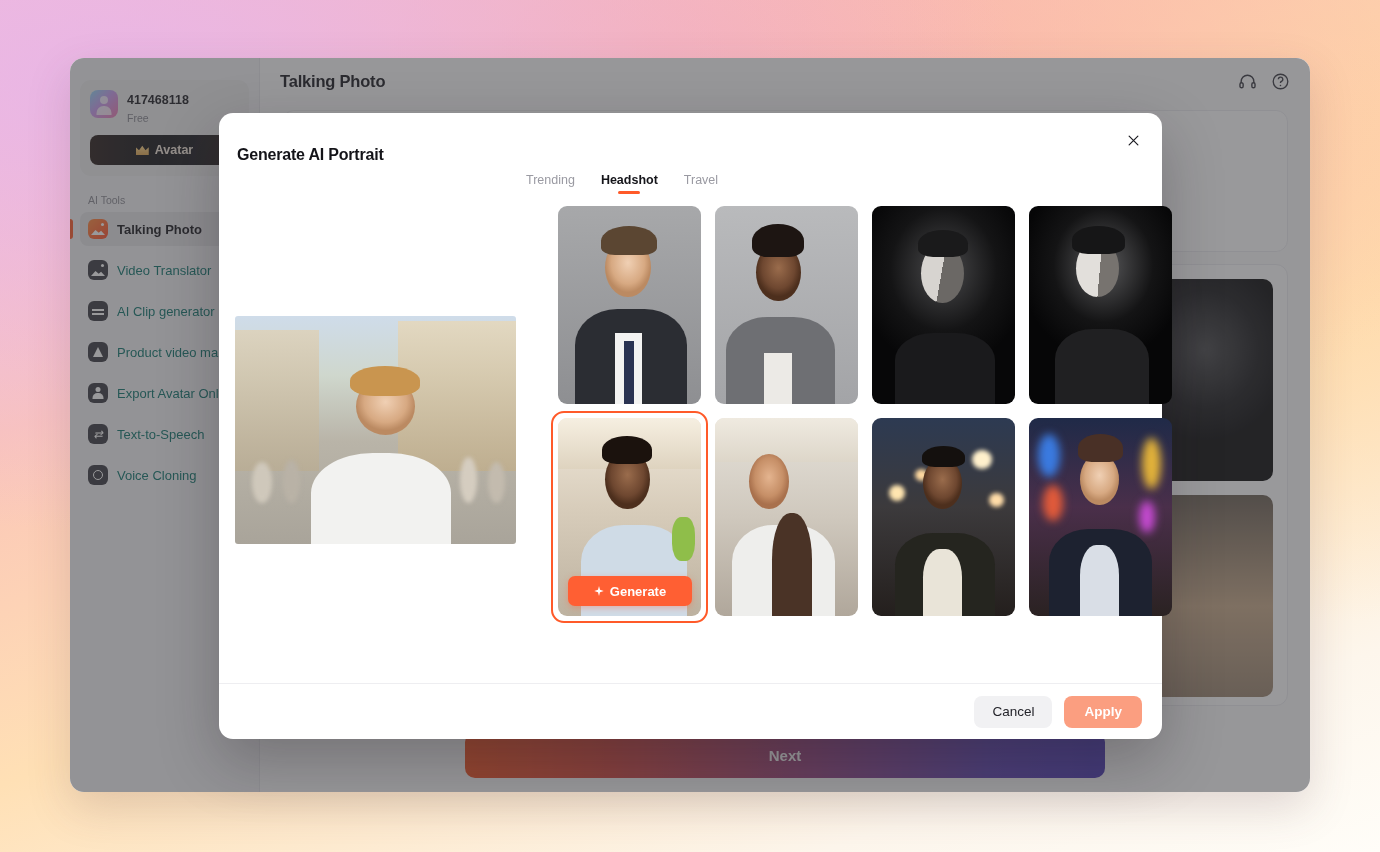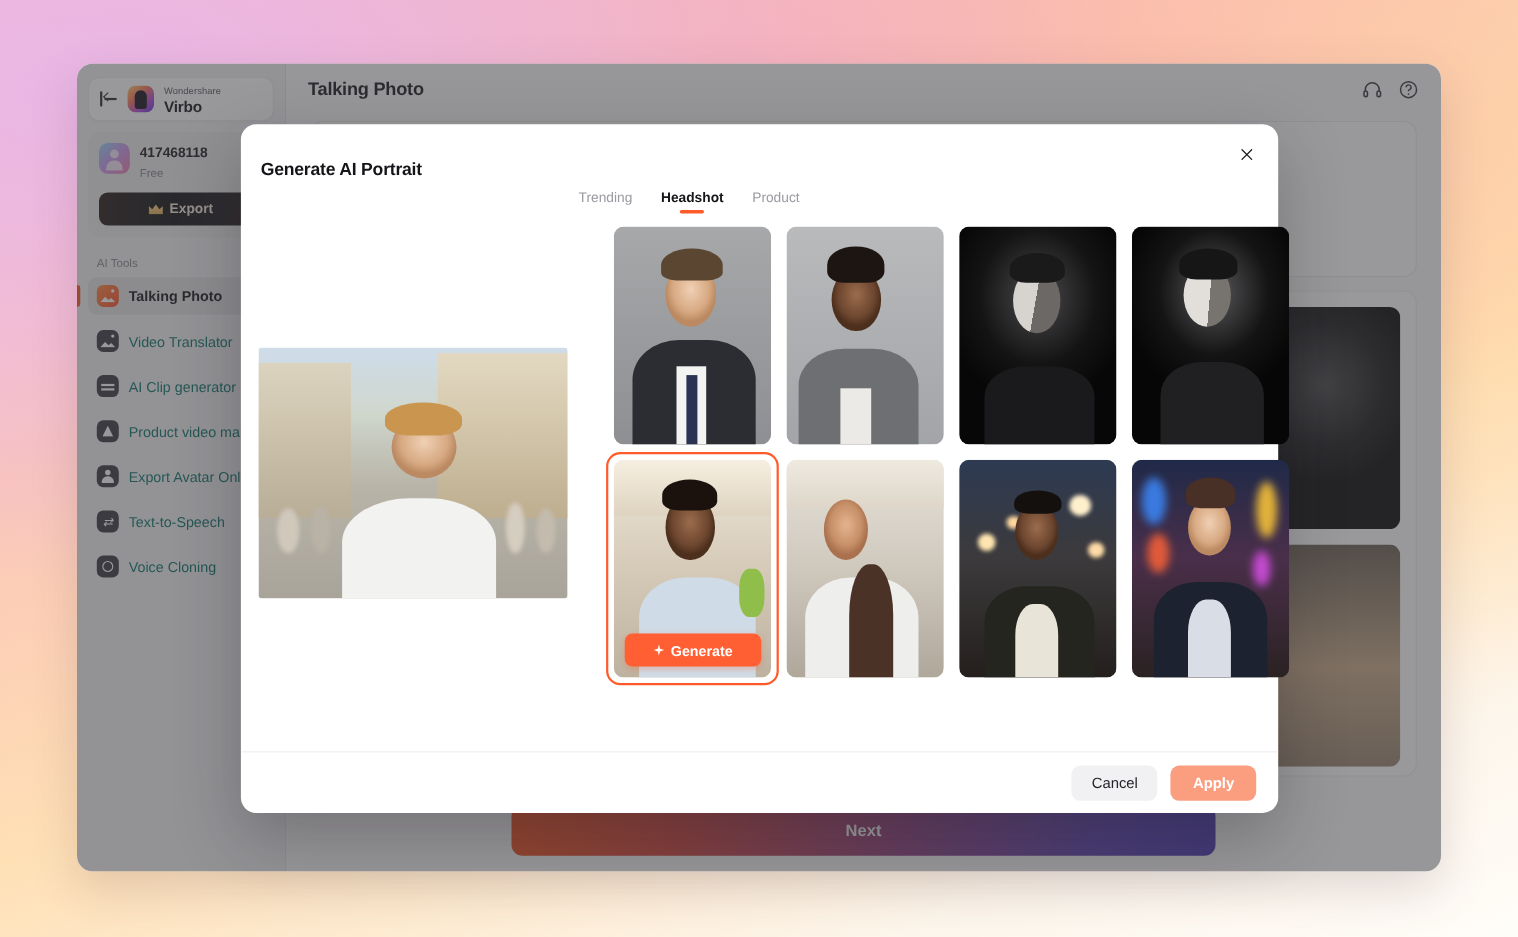--- a/index.html
+++ b/index.html
@@ -299,42 +299,32 @@
   .hair-d { background: #241b17; }
   .bokeh { position: absolute; border-radius: 50%; filter: blur(2px); }
 </style>
 </head>
 <body>
 
 <div class="app-window">
 
   <aside class="sidebar">
 
-    <div class="brand">
-      <span class="collapse-ico">
-        <i class="collapse-arrow"></i>
-      </span>
-      <span class="brand-logo"></span>
-      <span class="brand-txt">
-        <span class="brand-top">Wondershare</span><br>
-        <span class="brand-name">Virbo</span>
-      </span>
-    </div>
 
     <div class="account-card">
       <div class="account-row">
         <span class="account-av"></span>
         <span>
           <span class="account-id">417468118</span><br>
           <span class="account-plan">Free</span>
         </span>
       </div>
       <button class="upgrade-btn">
         <span class="crown"></span>
-        <span class="upgrade-label">Export</span>
+        <span class="upgrade-label">Avatar</span>
       </button>
     </div>
 
     <div class="tools-head">AI Tools</div>
 
     <div class="nav-item active">
       <span class="nav-ico">
           <i class="mtn"></i>
           <i class="dot"></i>
         </span>
@@ -473,21 +463,21 @@
       <span class="bokeh" style="left:6%;top:64%;width:7%;height:18%;background:#cfc8bb;"></span>
       <span class="bokeh" style="left:17%;top:63%;width:6%;height:19%;background:#b9b2a6;"></span>
       <span class="bokeh" style="right:14%;top:62%;width:6%;height:20%;background:#d5cdc0;"></span>
       <span class="bokeh" style="right:4%;top:64%;width:6%;height:18%;background:#c3bbae;"></span>
     </div>
 
     <div class="picker">
       <div class="tabs">
         <button class="tab">Trending</button>
         <button class="tab active">Headshot</button>
-        <button class="tab">Product</button>
+        <button class="tab">Travel</button>
       </div>
 
       <div class="thumb-grid">
 
         <div class="thumb-wrap">
           <div class="thumb">
             <span class="ph ph-suit"></span>
             <span class="face skin-l" style="left:33%;top:16%;width:32%;height:30%;"></span>
             <span style="position:absolute;left:30%;top:10%;width:39%;height:15%;background:#5b4632;border-radius:50% 50% 25% 25%;"></span>
             <span style="position:absolute;left:12%;bottom:0;width:78%;height:48%;background:#2b2d33;border-radius:38% 38% 0 0;"></span>

